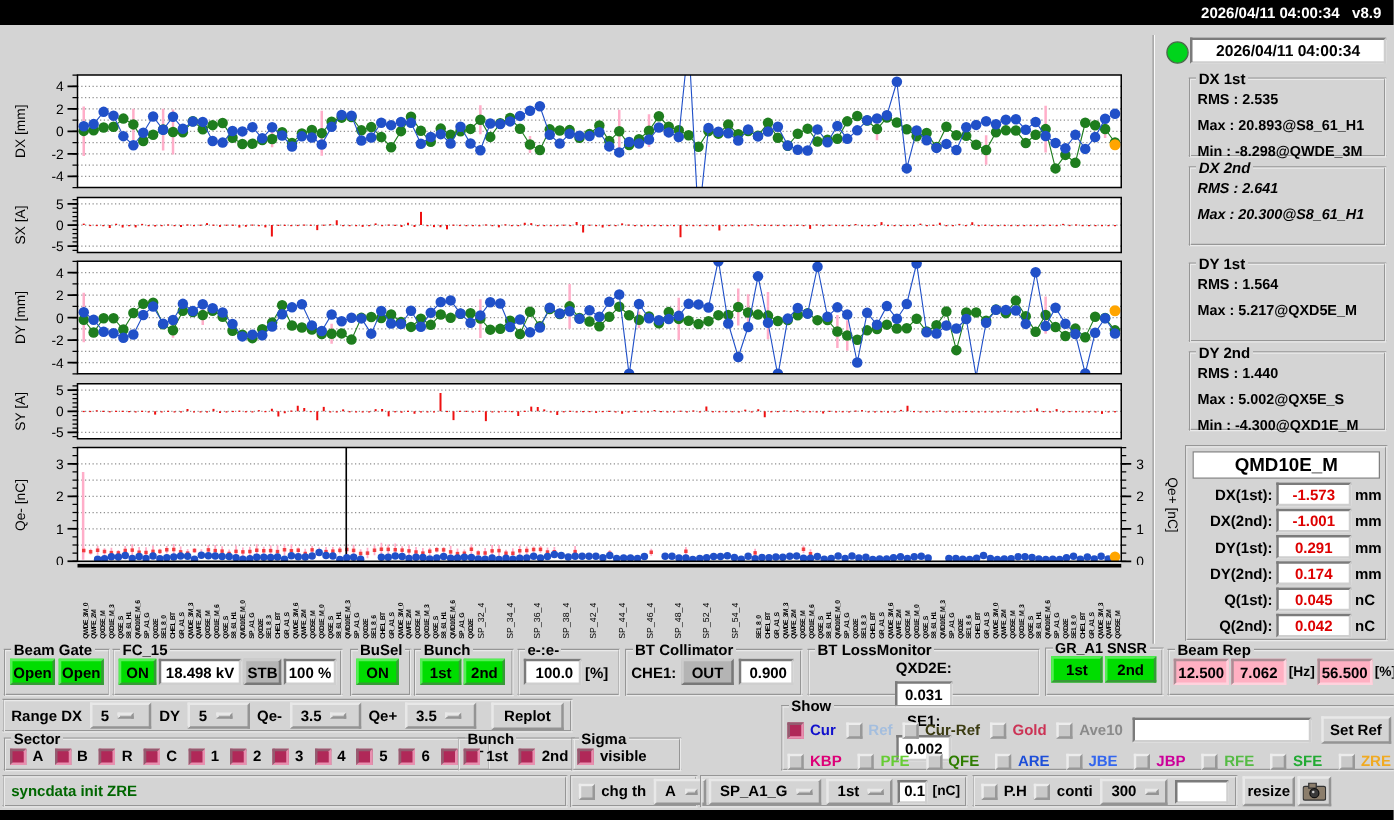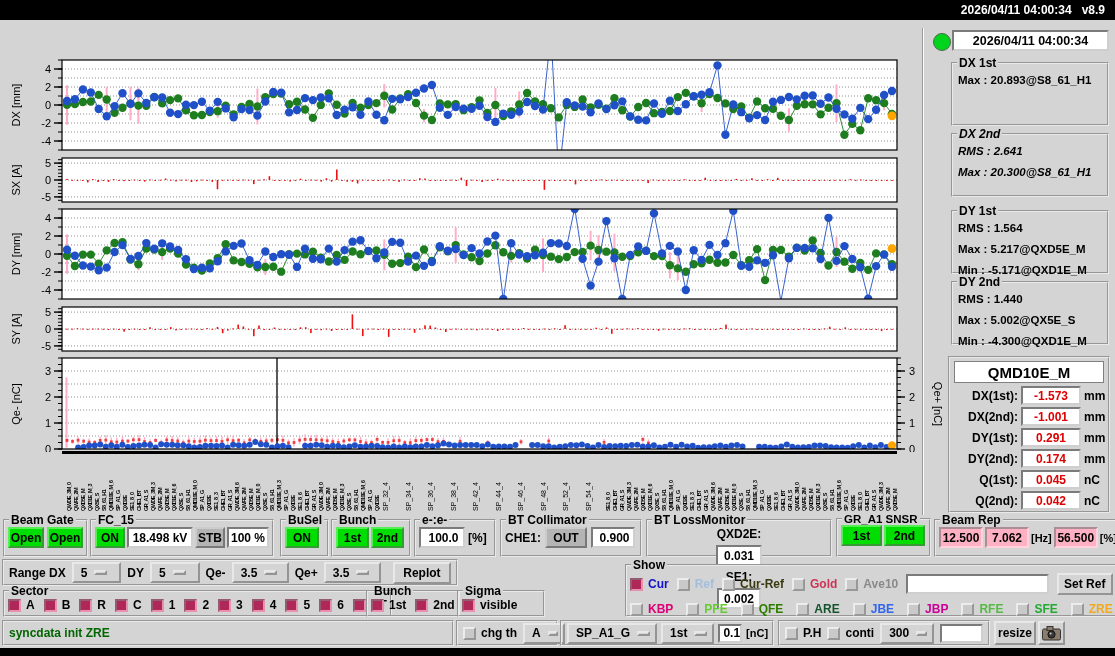--- a/index.html
+++ b/index.html
@@ -1447,32 +1447,33 @@
     <span class="xl read" style="left:472px;">SP_42_4</span>
     <span class="xl read" style="left:494.5px;">SP_44_4</span>
     <span class="xl read" style="left:517px;">SP_46_4</span>
     <span class="xl read" style="left:539.5px;">SP_48_4</span>
     <span class="xl read" style="left:562px;">SP_52_4</span>
     <span class="xl read" style="left:584.5px;">SP_54_4</span>
   </div>
 <div id="statsarea">
     <fieldset class="grp statgrp" style="left: 951px; top: 56px; width: 158px; height: 70px;">
       <legend>DX 1st</legend>
+      <div>RMS :  2.535</div>
       <div>Max :  20.893@S8_61_H1</div>
+      <div>Min :  -8.298@QWDE_3M</div>
     </fieldset>
     <fieldset class="grp statgrp" style="left: 951px; top: 127px; width: 158px; height: 70px; font-style: italic;">
       <legend>DX 2nd</legend>
       <div>RMS :  2.641</div>
       <div>Max :  20.300@S8_61_H1</div>
     </fieldset>
     <fieldset class="grp statgrp" style="left: 951px; top: 204px; width: 158px; height: 70px;">
       <legend>DY 1st</legend>
       <div>RMS :  1.564</div>
       <div>Max :  5.217@QXD5E_M</div>
-      <div>Min :  -5.171@QXD1E_M</div>
     </fieldset>
     <fieldset class="grp statgrp" style="left: 951px; top: 275px; width: 158px; height: 70px;">
       <legend>DY 2nd</legend>
       <div>RMS :  1.440</div>
       <div>Max :  5.002@QX5E_S</div>
       <div>Min :  -4.300@QXD1E_M</div>
     </fieldset>
   </div>
 <div class="abs" id="monitor">
   <div class="mtitle">QMD10E_M</div>
@@ -1721,21 +1722,21 @@
       <span class="cbwrap">
         <span class="cb"></span>
         <span class="cblab" style="color: rgb(102, 204, 51);">PFE</span>
       </span>
       <span class="cbwrap">
         <span class="cb"></span>
         <span class="cblab" style="color: rgb(46, 125, 0);">QFE</span>
       </span>
       <span class="cbwrap">
         <span class="cb"></span>
-        <span class="cblab" style="color: #14532d;">ARE</span>
+        <span class="cblab" style="color: #1d4ed8;">ARE</span>
       </span>
       <span class="cbwrap">
         <span class="cb"></span>
         <span class="cblab" style="color: rgb(51, 102, 238);">JBE</span>
       </span>
       <span class="cbwrap">
         <span class="cb"></span>
         <span class="cblab" style="color: rgb(204, 0, 153);">JBP</span>
       </span>
       <span class="cbwrap">

